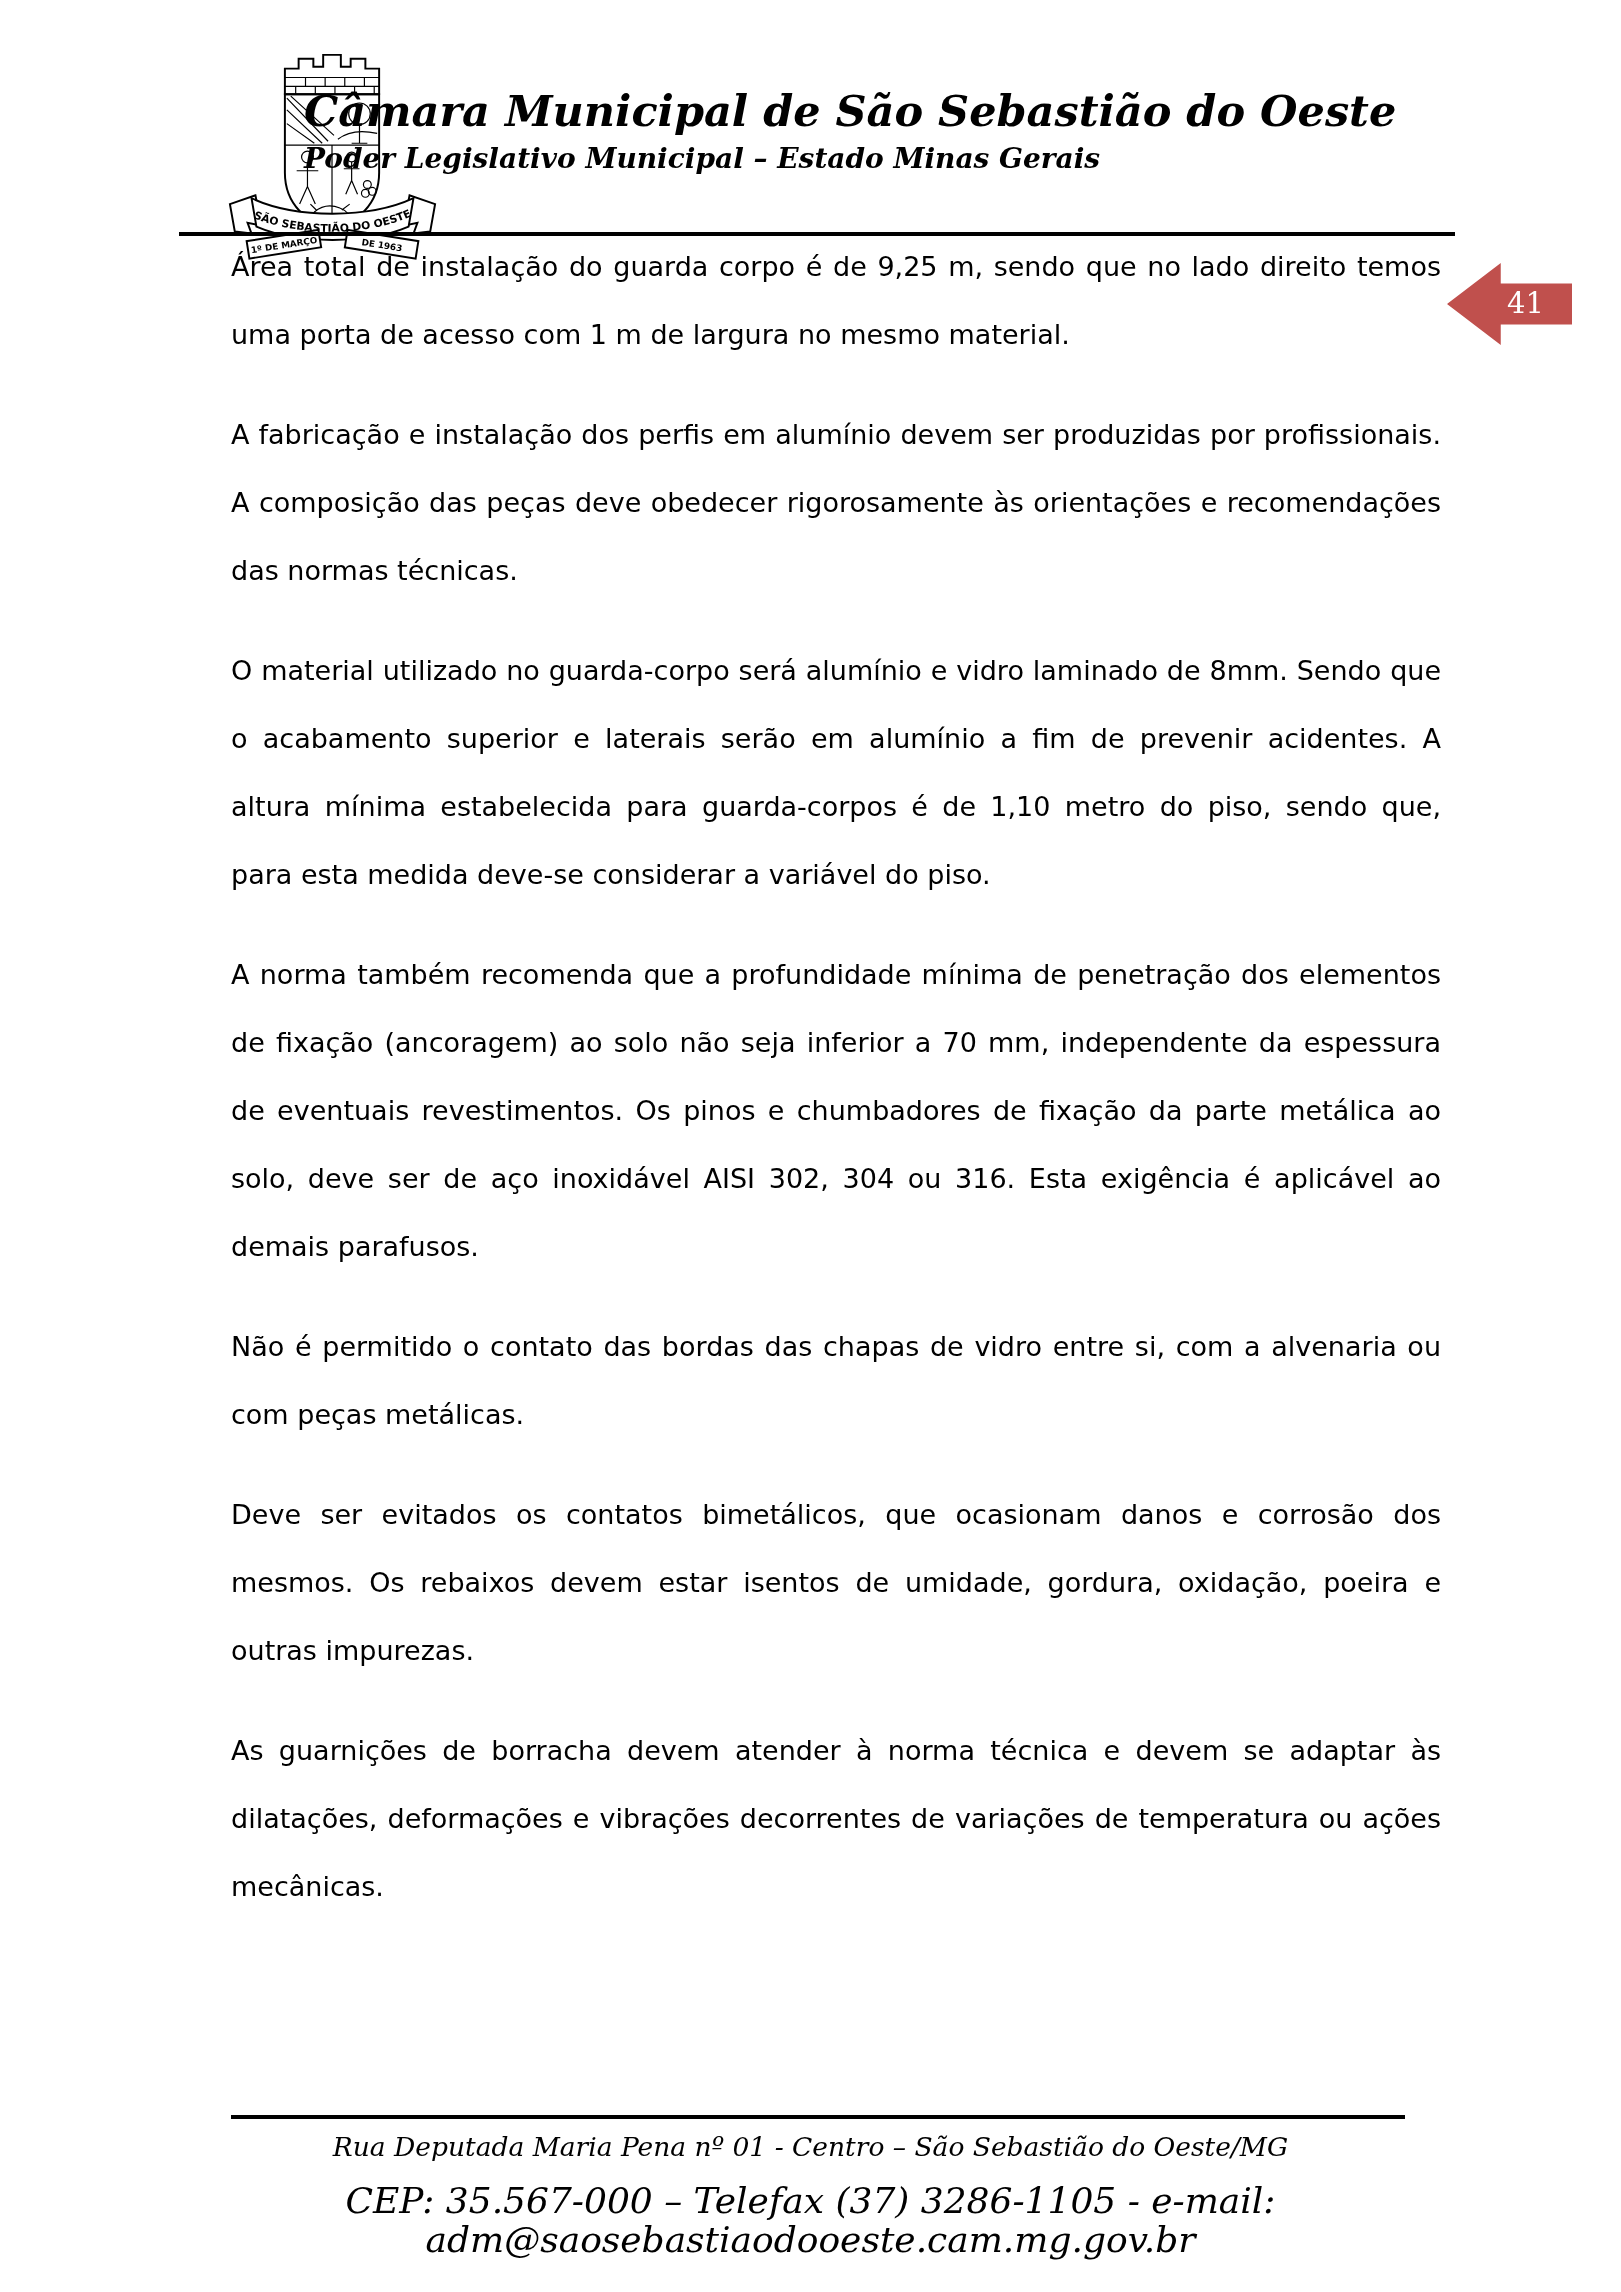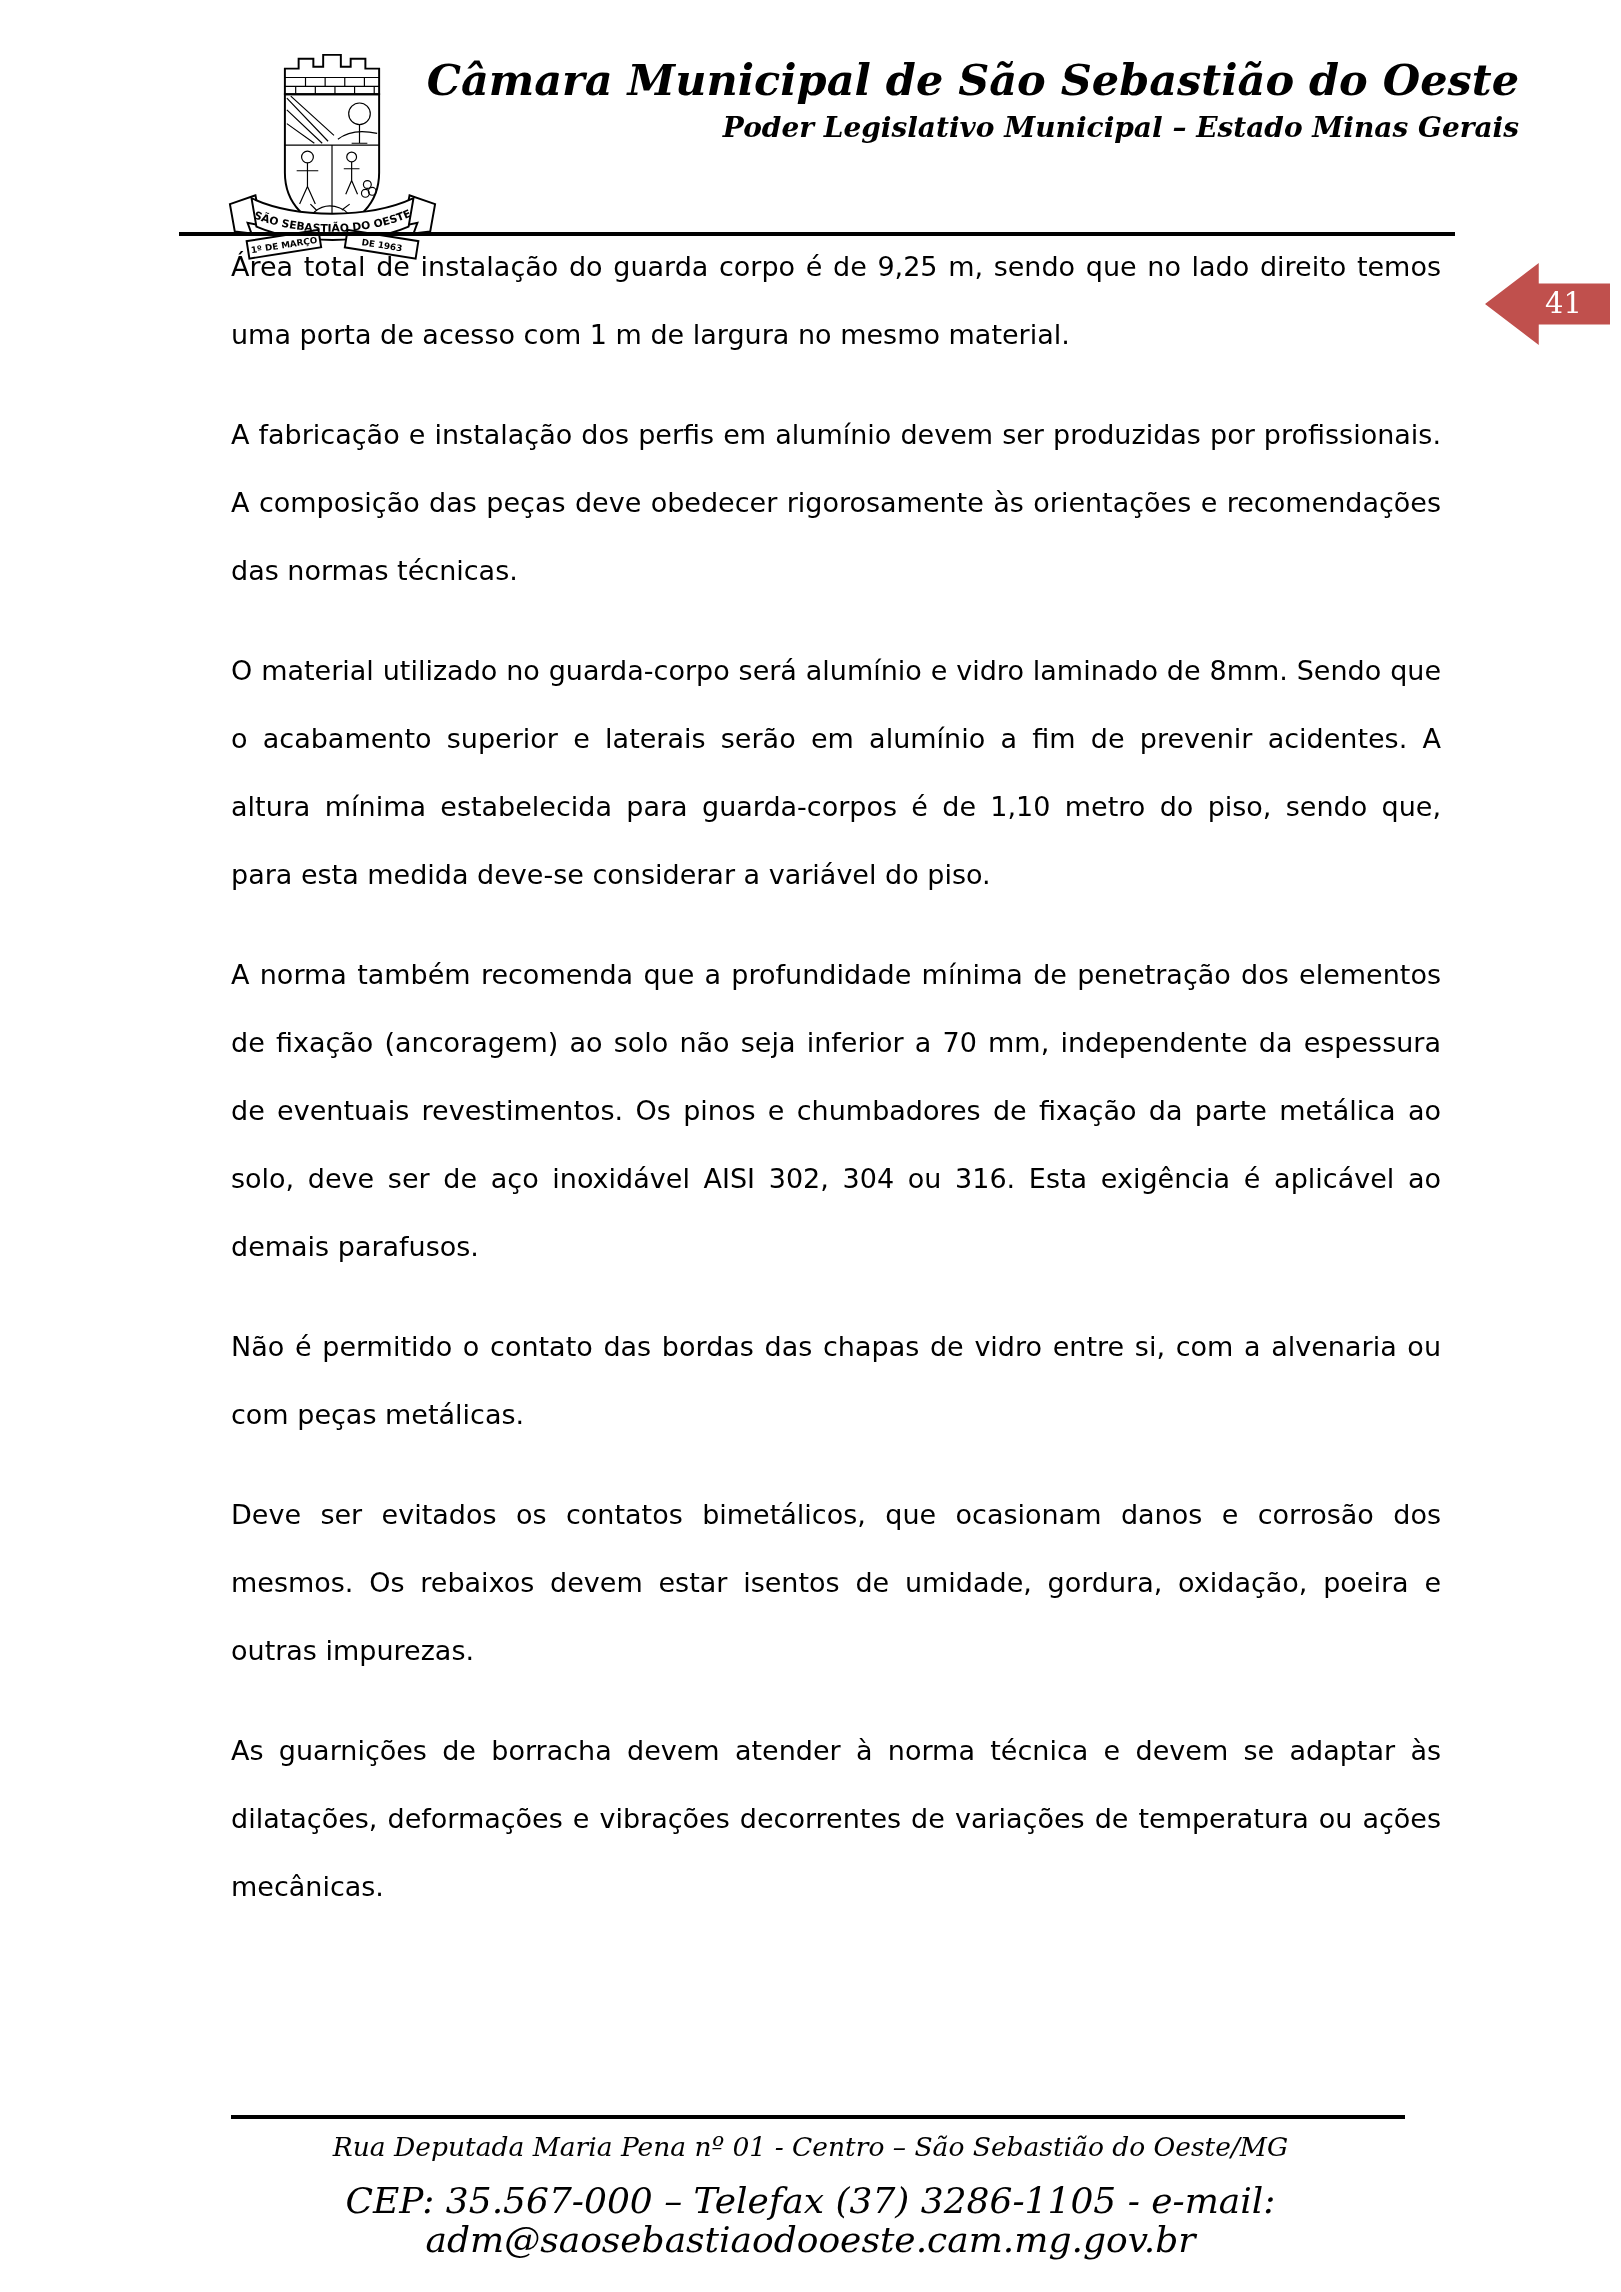--- a/index.html
+++ b/index.html
@@ -9,40 +9,40 @@
     width:1621px;height:2293px;
     margin:0 auto;
     background:#ffffff;
     overflow:hidden;
     font-family:"DejaVu Sans",sans-serif;
     color:#000;
   }
   
   .crest{position:absolute;left:220px;top:49px;width:225px;height:214px;}
   .crest svg{width:100%;height:100%;}
-  .titles{position:absolute;left:304px;top:54px;width:1215px;text-align:right;}
+  .titles{position:absolute;left:304px;top:85px;width:1215px;text-align:left;}
   .doc-title{
     font-family:"DejaVu Serif",serif;
     font-style:italic;font-weight:bold;
     font-size:43px;line-height:1.25;
     margin:0;white-space:nowrap;
   }
   .doc-subtitle{
     font-family:"DejaVu Serif",serif;
     font-style:italic;font-weight:bold;
     font-size:28px;line-height:1.2;
     margin:3px 0 0 0;white-space:nowrap;
   }
   .header-rule{
     position:absolute;left:179px;top:232px;width:1276px;height:3.9px;
     background:#000;
   }
   
   .page-arrow{
-    position:absolute;left:1485px;top:263px;width:125px;height:82px;
+    position:absolute;left:1447px;top:263px;width:125px;height:82px;
     background:#c0504d;
     clip-path:polygon(0% 50%,43% 0%,43% 25%,100% 25%,100% 75%,43% 75%,43% 100%);
   }
   .page-arrow .num{
     position:absolute;left:49px;top:50%;transform:translateY(-54%);
     width:59px;text-align:center;
     font-family:"DejaVu Serif",serif;
     font-size:29px;color:#fff;
   }
   

